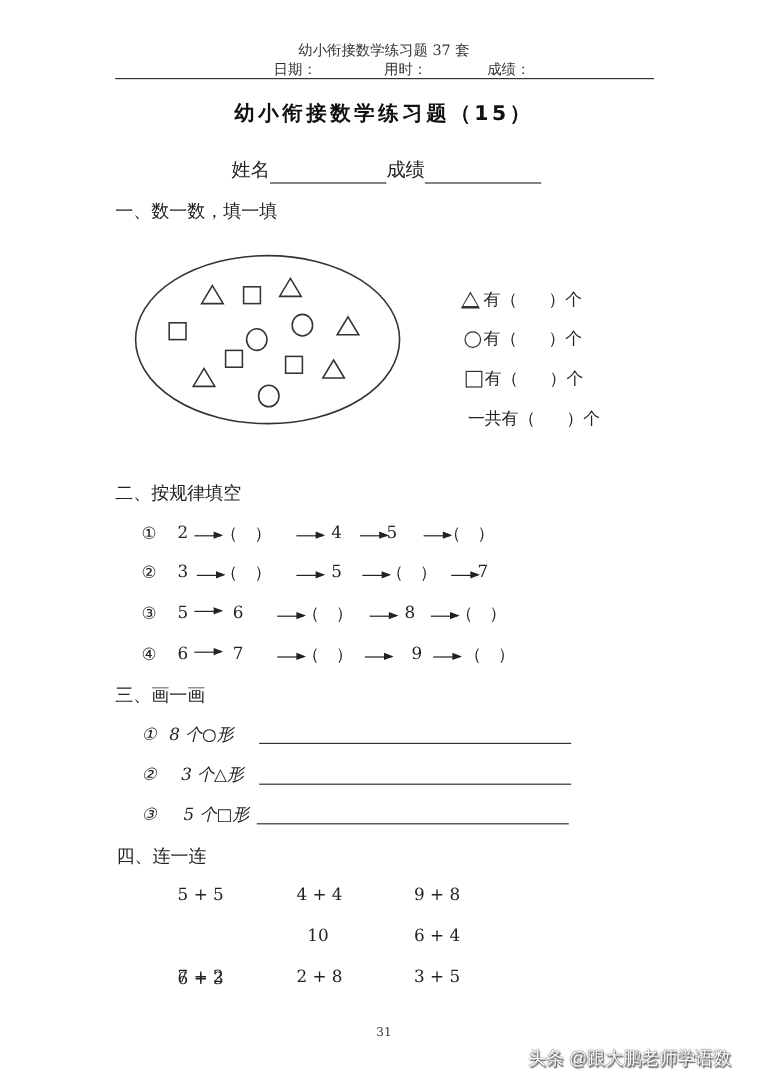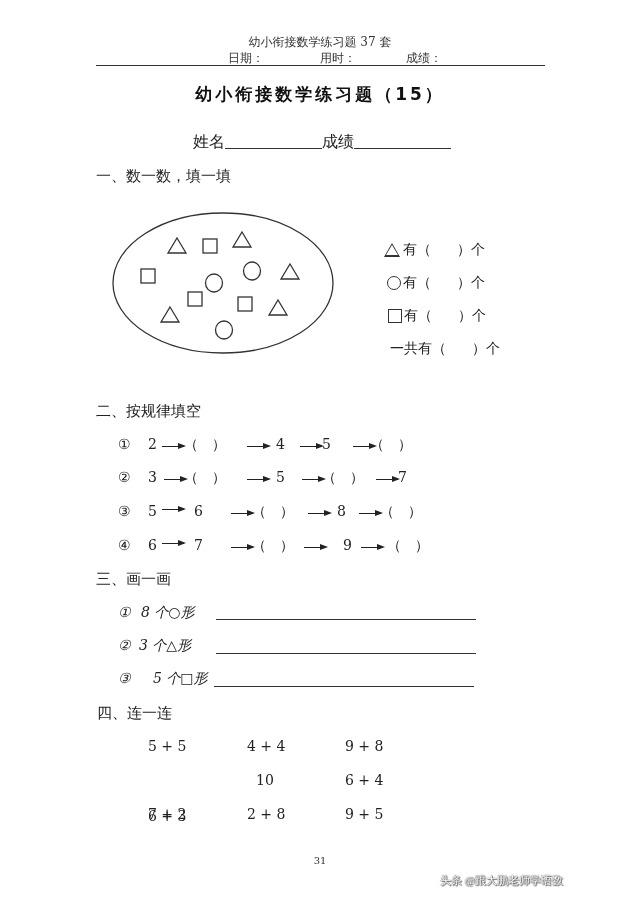--- a/index.html
+++ b/index.html
@@ -6,38 +6,38 @@
   body {
     width: 640px; height: 905px; position: relative; overflow: hidden;
     font-family: "DejaVu Serif", "Liberation Serif", serif; color: #222;
   }
   .abs { position: absolute; }
   .hdr-title { left: 0; width: 640px; top: 34px; text-align: center; font-size: 12px; color: #333; }
   .hdr-meta { top: 50px; font-size: 12px; color: #333; }
   .hdr-rule { left: 96px; top: 65px; width: 449px; height: 0; border-top: 1.5px solid #333; }
   .main-title { left: 0; width: 640px; top: 83px; text-align: center; font-size: 17px; font-weight: bold;
     font-family: "DejaVu Sans", "Liberation Sans", sans-serif; letter-spacing: 3px; color: #111; }
-  .name-row { top: 132px; left: 193px; font-size: 16px; display: flex; }
+  .name-row { top: 132px; left: 193px; font-size: 16px; display: flex; align-items: flex-end; }
   .blank { display: inline-block; border-bottom: 1px solid #333; height: 16px; }
   .sec { font-size: 15px; color: #222; }
   .count-row { font-size: 14px; display: flex; align-items: center; }
   .shape-tri { width: 0; height: 0; border-left: 8px solid transparent; border-right: 8px solid transparent; border-bottom: 14px solid #333; position: relative; }
   .shape-tri::after { content: ""; position: absolute; left: -6px; top: 2.5px; border-left: 6px solid transparent; border-right: 6px solid transparent; border-bottom: 10.5px solid #fff; }
   .shape-circ { width: 14px; height: 14px; border: 1.3px solid #333; border-radius: 50%; box-sizing: border-box; }
   .shape-sq { width: 14px; height: 14px; border: 1.3px solid #333; box-sizing: border-box; }
   .seq-row { font-size: 14px; height: 18px; }
   .seq-row span { position: absolute; white-space: pre; }
   .arrow { position: absolute; height: 0; border-top: 1.4px solid #222; }
   .arrow::after { content: ""; position: absolute; right: -2px; top: -4.5px; border-top: 3.5px solid transparent; border-bottom: 3.5px solid transparent; border-left: 8px solid #222; }
   .draw-row { font-size: 14px; font-style: italic; }
   .draw-line { position: absolute; border-top: 1px solid #333; height: 0; }
   .match { font-size: 14px; position: absolute; }
   .page-no { left: 0; width: 640px; text-align: center; top: 855px; font-size: 10px; color: #333; }
-  .watermark { left: 440px; top: 873px; font-size: 11px; color: #fff;
-    font-family: Liberation Serif, serif;
+  .watermark { left: 440px; top: 873px; font-size: 15px; color: #fff;
+    font-family: Liberation Sans, sans-serif;
     text-shadow: 0 0 1px #555, 0 0 1px #555, 1px 1px 1px #555; }
 </style>
 </head>
 <body>
 
 <div class="abs hdr-title">幼小衔接数学练习题 37 套</div>
 <div class="abs hdr-meta" style="left:228px">日期：</div>
 <div class="abs hdr-meta" style="left:320px">用时：</div>
 <div class="abs hdr-meta" style="left:406px">成绩：</div>
 <div class="abs hdr-rule"></div>
@@ -154,21 +154,21 @@
 <div class="abs sec" style="left:96px;top:570px">三、画一画</div>
 
 <div class="abs draw-row" style="left:118px;top:604px">
   <span>①</span>
   <span style="margin-left:6px">8 个○形</span>
 </div>
 <div class="draw-line" style="left:216px;top:619px;width:260px"></div>
 
 <div class="abs draw-row" style="left:118px;top:637px">
   <span>②</span>
-  <span style="margin-left:4px">3 个△形</span>
+  <span style="margin-left:16px">3 个△形</span>
 </div>
 <div class="draw-line" style="left:216px;top:653px;width:260px"></div>
 
 <div class="abs draw-row" style="left:118px;top:670px">
   <span>③</span>
   <span style="margin-left:18px">5 个□形</span>
 </div>
 <div class="draw-line" style="left:214px;top:686px;width:260px"></div>
 
 <div class="abs sec" style="left:97px;top:704px">四、连一连</div>
@@ -176,16 +176,16 @@
 <div class="match" style="left:148px;top:738px">5 + 5</div>
 <div class="match" style="left:148px;top:808px">6 + 3</div>
 <div class="match" style="left:148px;top:806px">7 + 2</div>
 
 <div class="match" style="left:247px;top:738px">4 + 4</div>
 <div class="match" style="left:256px;top:772px">10</div>
 <div class="match" style="left:247px;top:806px">2 + 8</div>
 
 <div class="match" style="left:345px;top:738px">9 + 8</div>
 <div class="match" style="left:345px;top:772px">6 + 4</div>
-<div class="match" style="left:345px;top:806px">9 + 5</div>
+<div class="match" style="left:345px;top:806px">3 + 5</div>
 
 <div class="abs page-no">31</div>
 <div class="abs watermark">头条 @跟大鹏老师学语数</div>
 
 </body></html>

